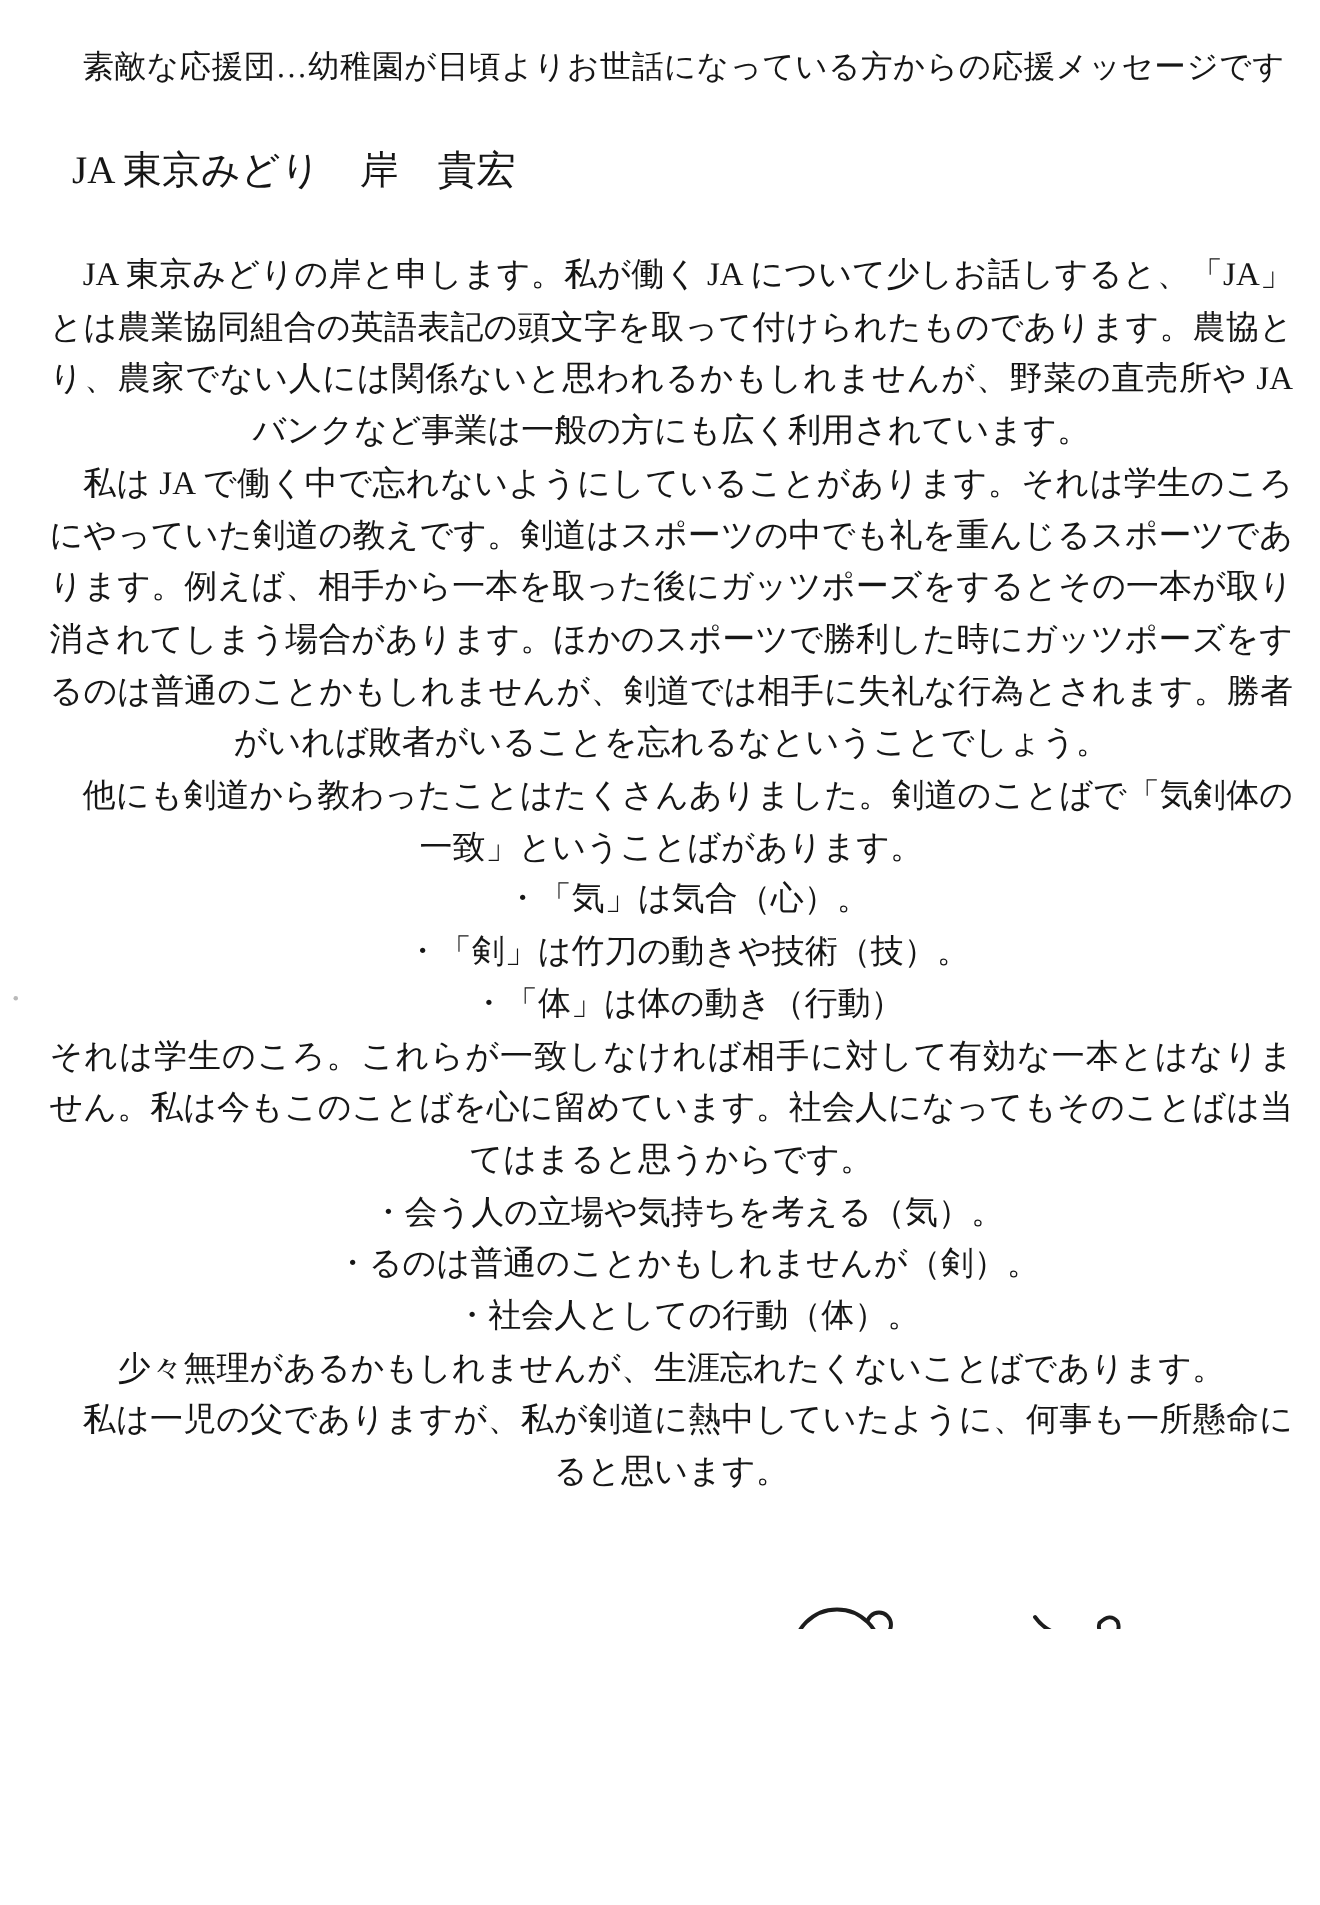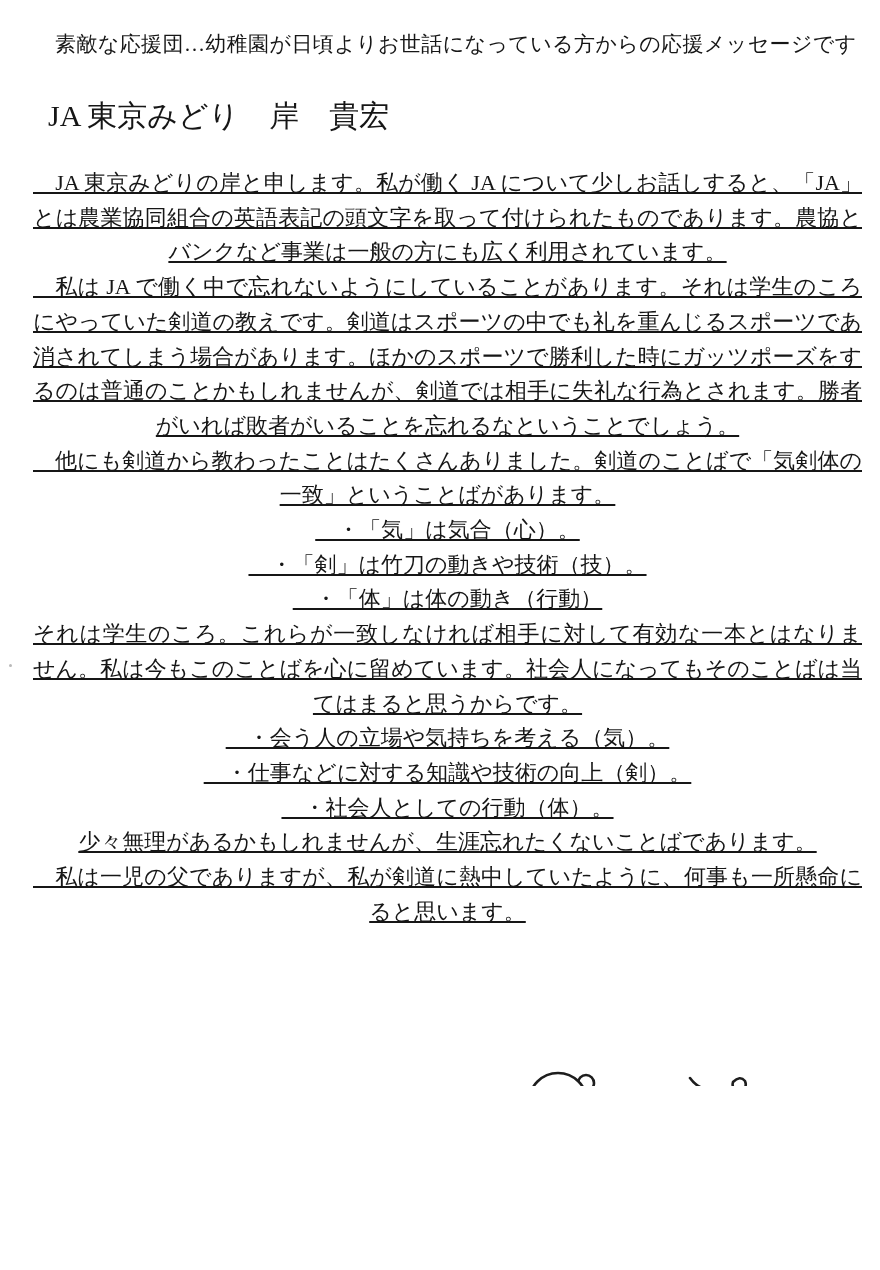--- a/index.html
+++ b/index.html
@@ -17,31 +17,30 @@
     left: 55px;
     top: 30px;
     font-size: 21px;
     letter-spacing: 0.4px;
     white-space: nowrap;
   }
   .author-line {
     position: absolute;
     left: 48px;
     top: 96px;
-    font-size: 30px;
+    font-size: 26px;
     white-space: nowrap;
   }
   .body-text {
     position: absolute;
     left: 33px;
     right: 18px;
     top: 166px;
     font-size: 22px;
     line-height: 34.7px;
-    text-decoration: underline;
   }
   .line { min-height: 34.7px; text-align: center; }
   
   .line.j { text-align: justify; text-align-last: justify; text-justify: inter-character; }
   .speckle {
     position: absolute;
     left: 9px;
     top: 664px;
     width: 3px;
     height: 3px;
@@ -58,36 +57,38 @@
 <body>
 
 <div class="page">
 
   <div class="header-line">素敵な応援団…幼稚園が日頃よりお世話になっている方からの応援メッセージです</div>
   <div class="author-line">JA 東京みどり　岸　貴宏</div>
 
   <div class="body-text">
     <div class="line j">　JA 東京みどりの岸と申します。私が働く JA について少しお話しすると、「JA」</div>
     <div class="line j">とは農業協同組合の英語表記の頭文字を取って付けられたものであります。農協と</div>
+    <div class="line j">り、農家でない人には関係ないと思われるかもしれませんが、野菜の直売所や JA</div>
     <div class="line">バンクなど事業は一般の方にも広く利用されています。</div>
     <div class="line j">　私は JA で働く中で忘れないようにしていることがあります。それは学生のころ</div>
     <div class="line j">にやっていた剣道の教えです。剣道はスポーツの中でも礼を重んじるスポーツであ</div>
+    <div class="line j">ります。例えば、相手から一本を取った後にガッツポーズをするとその一本が取り</div>
     <div class="line j">消されてしまう場合があります。ほかのスポーツで勝利した時にガッツポーズをす</div>
     <div class="line j">るのは普通のことかもしれませんが、剣道では相手に失礼な行為とされます。勝者</div>
     <div class="line">がいれば敗者がいることを忘れるなということでしょう。</div>
     <div class="line j">　他にも剣道から教わったことはたくさんありました。剣道のことばで「気剣体の</div>
     <div class="line">一致」ということばがあります。</div>
     <div class="line">　・「気」は気合（心）。</div>
     <div class="line">　・「剣」は竹刀の動きや技術（技）。</div>
     <div class="line">　・「体」は体の動き（行動）</div>
     <div class="line j">それは学生のころ。これらが一致しなければ相手に対して有効な一本とはなりま</div>
     <div class="line j">せん。私は今もこのことばを心に留めています。社会人になってもそのことばは当</div>
     <div class="line">てはまると思うからです。</div>
     <div class="line">　・会う人の立場や気持ちを考える（気）。</div>
-    <div class="line">　・仕事などに対する知識や技術の向上（剣）。</div>
+    <div class="line">　・るのは普通のことかもしれませんが（剣）。</div>
     <div class="line">　・社会人としての行動（体）。</div>
     <div class="line">少々無理があるかもしれませんが、生涯忘れたくないことばであります。</div>
     <div class="line j">　私は一児の父でありますが、私が剣道に熱中していたように、何事も一所懸命に</div>
     <div class="line">ると思います。</div>
   </div>
 
   <div class="speckle"></div>
 
   <svg class="illustration" width="300" height="176" viewBox="0 0 300 176" aria-hidden="true">
     <g fill="none" stroke="#1d1d1d" stroke-width="2.6" stroke-linecap="round" stroke-linejoin="round">

